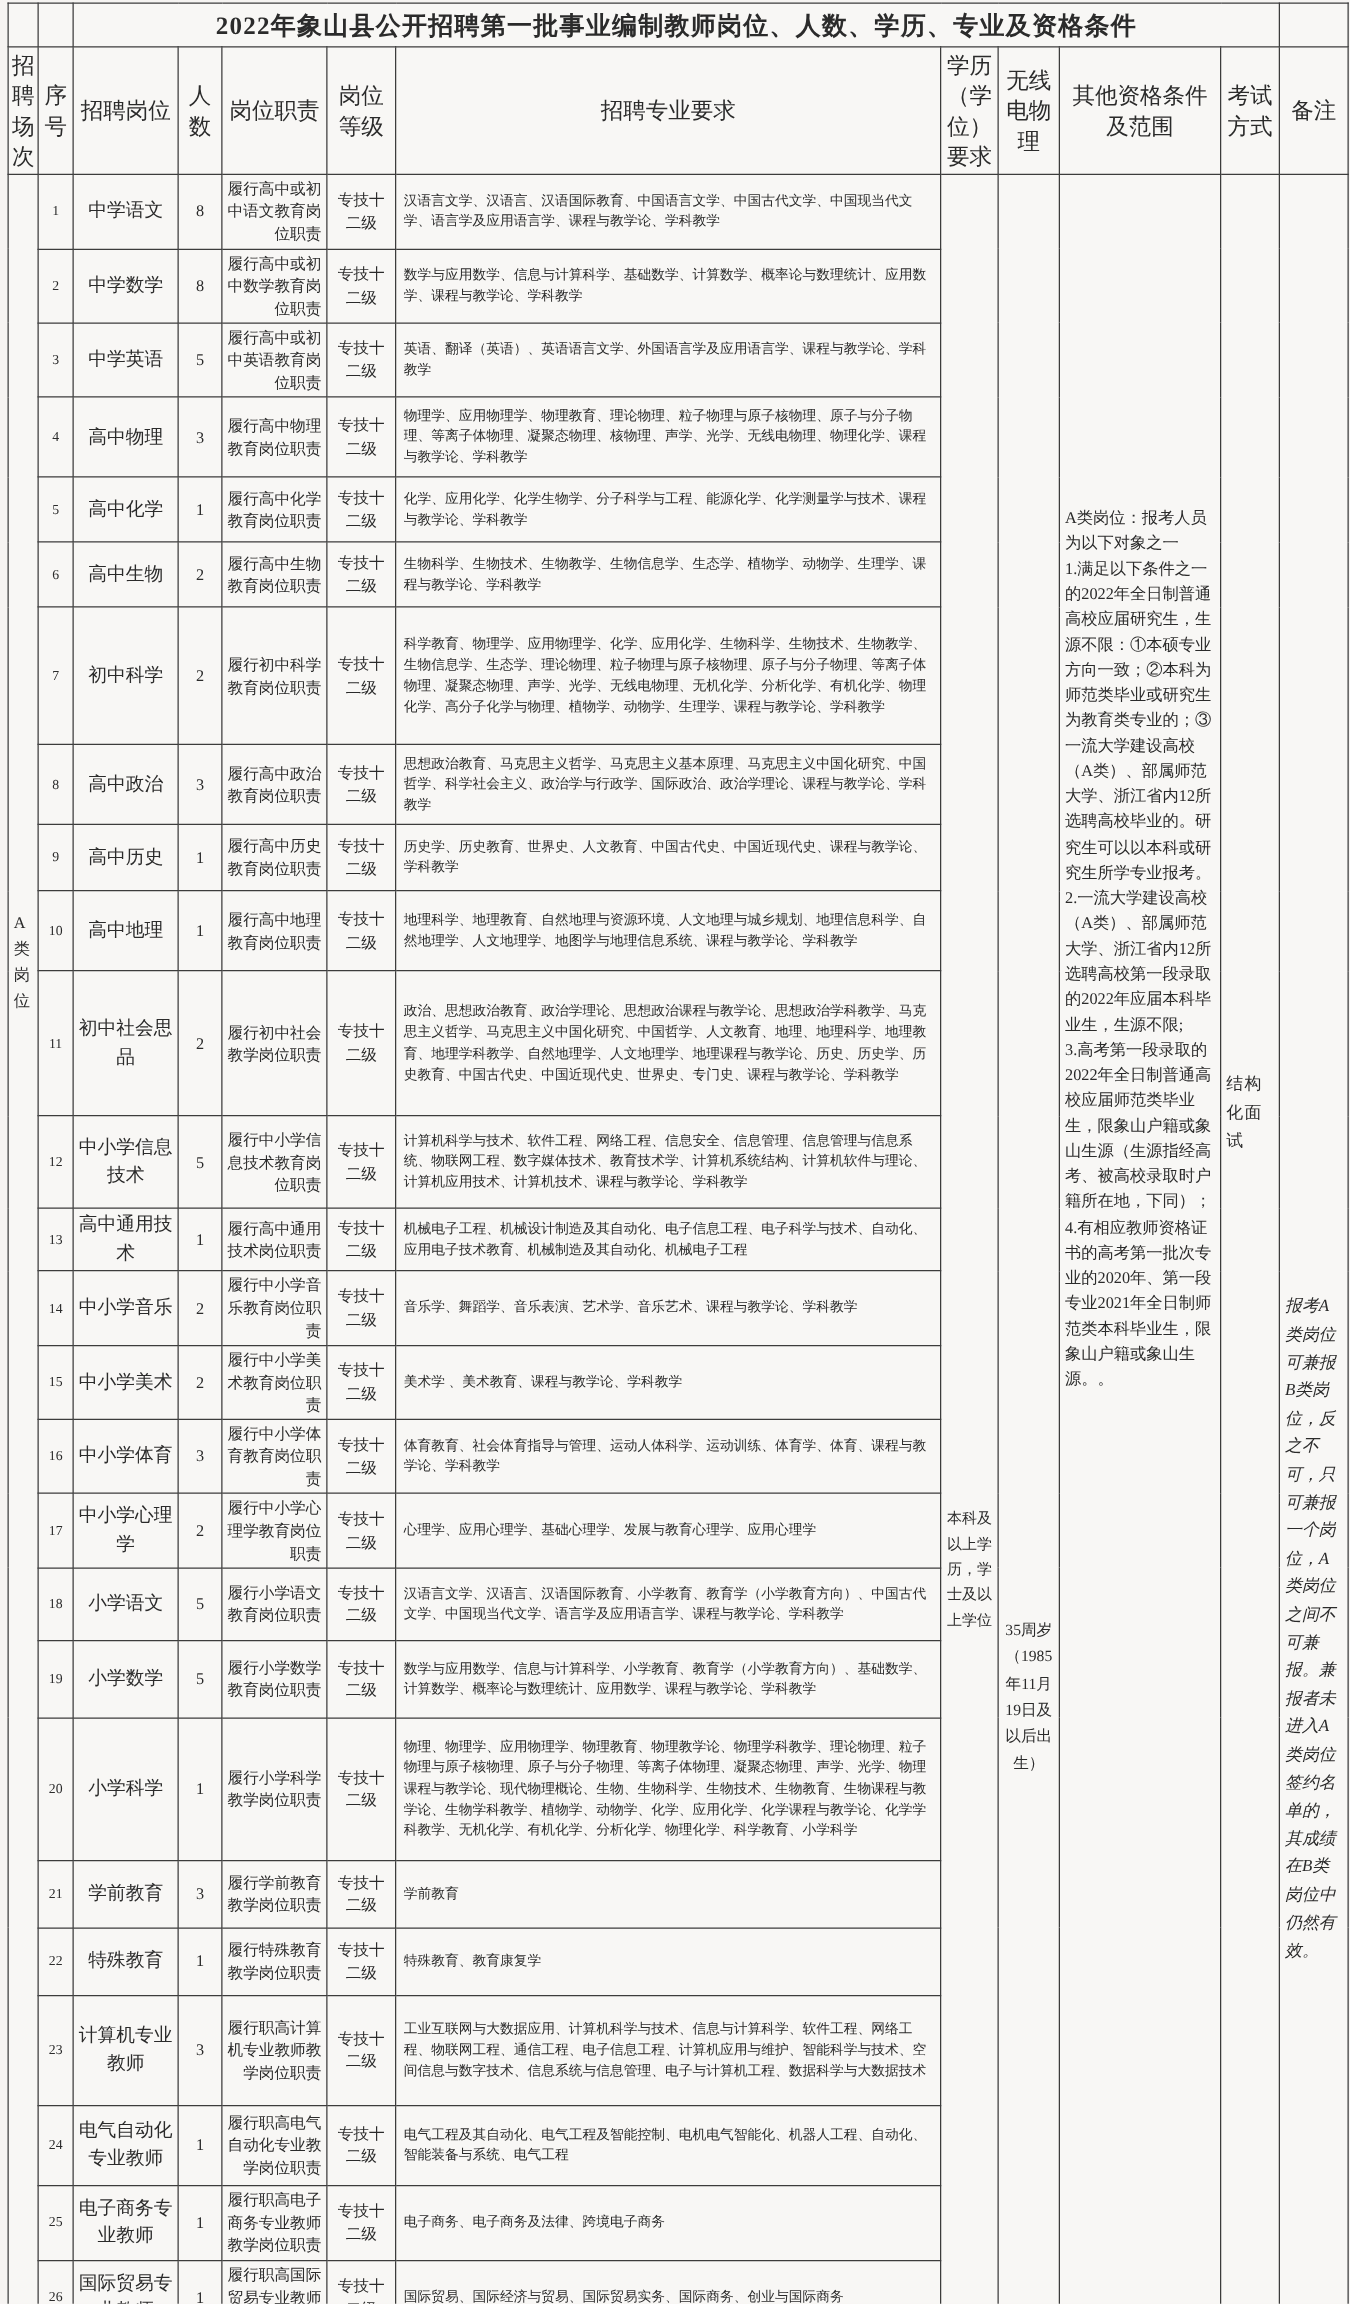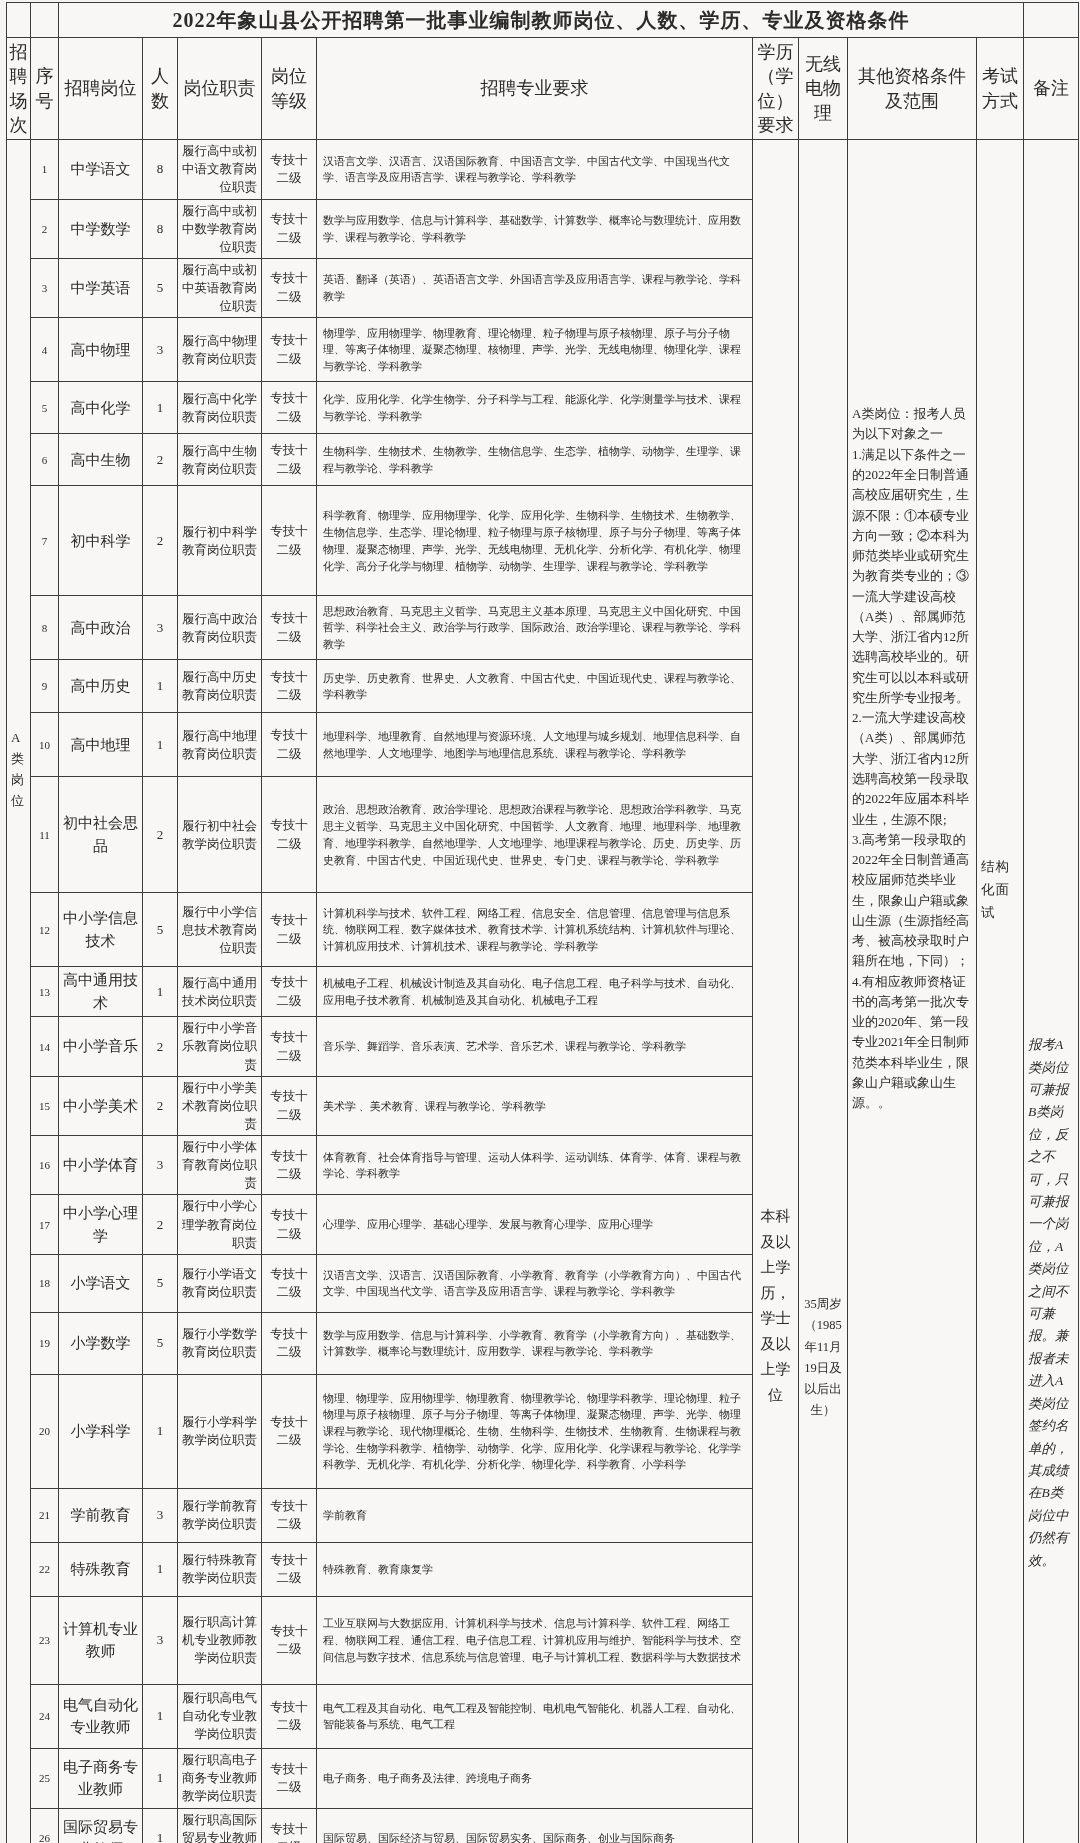--- a/index.html
+++ b/index.html
@@ -31,21 +31,21 @@
     padding:2px 2px;
   }
   .c-no{font-size:11px;text-align:center;}
   .c-post{font-size:15px;text-align:center;line-height:1.5;}
   .c-count{font-size:13px;text-align:center;}
   .c-duty{font-size:12.5px;text-align:right;line-height:1.45;}
   .c-grade{font-size:12.5px;text-align:center;line-height:1.5;}
   .c-majors{font-size:11px;text-align:left;line-height:1.52;padding:3px 6px;}
   .v-top{vertical-align:top;}
   .m-session{font-size:13px;line-height:1.6;margin-top:586px;}
-  .m-degree{font-size:15px;text-align:center;line-height:1.7;margin-top:1062px;}
+  .m-degree{font-size:12px;text-align:center;line-height:1.7;margin-top:1062px;}
   .m-age{font-size:12.5px;text-align:center;line-height:1.7;margin-top:1152px;}
   .m-other{font-size:13px;text-align:left;line-height:1.56;margin-top:262px;white-space:pre-wrap;}
   .m-exam{font-size:13.5px;line-height:1.7;margin-top:714px;letter-spacing:1px;}
   .m-remark{font-size:13.5px;text-align:left;line-height:1.66;margin-top:892px;font-style:italic;}
 </style>
 </head>
 <body>
 
 <div class="sheet">
   <table>

